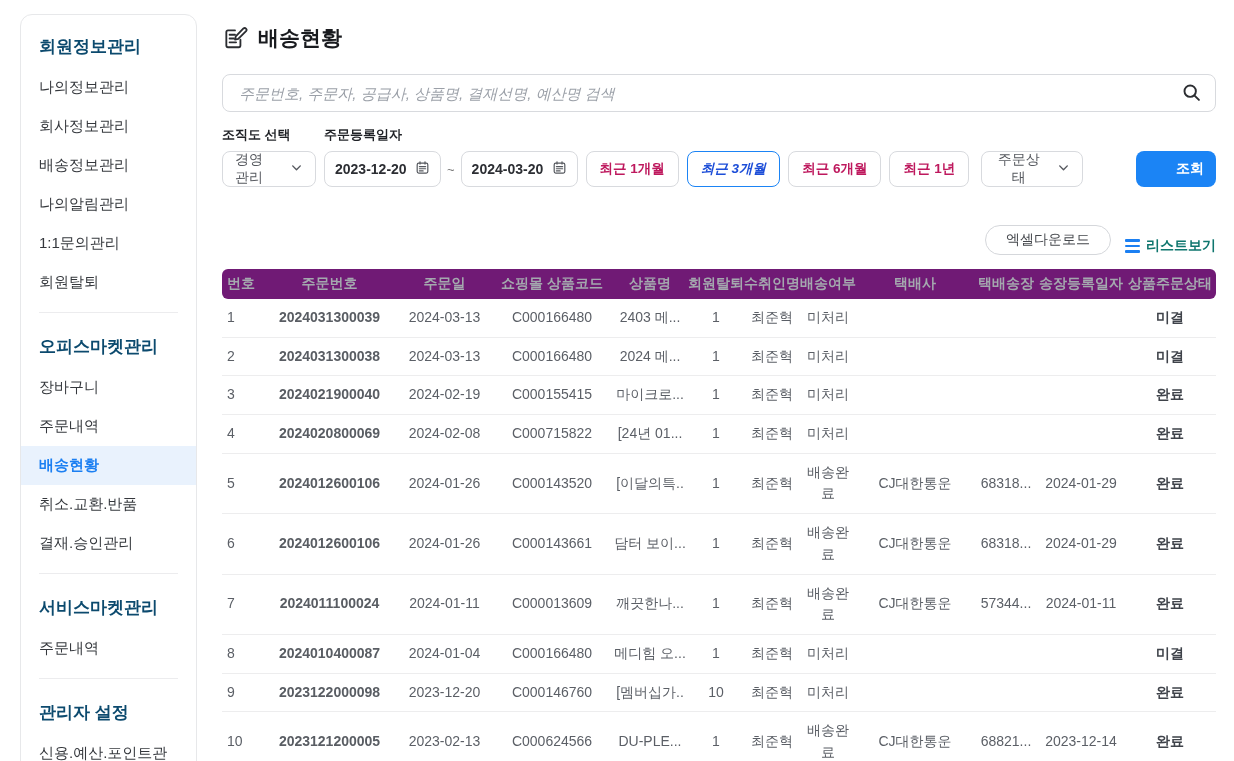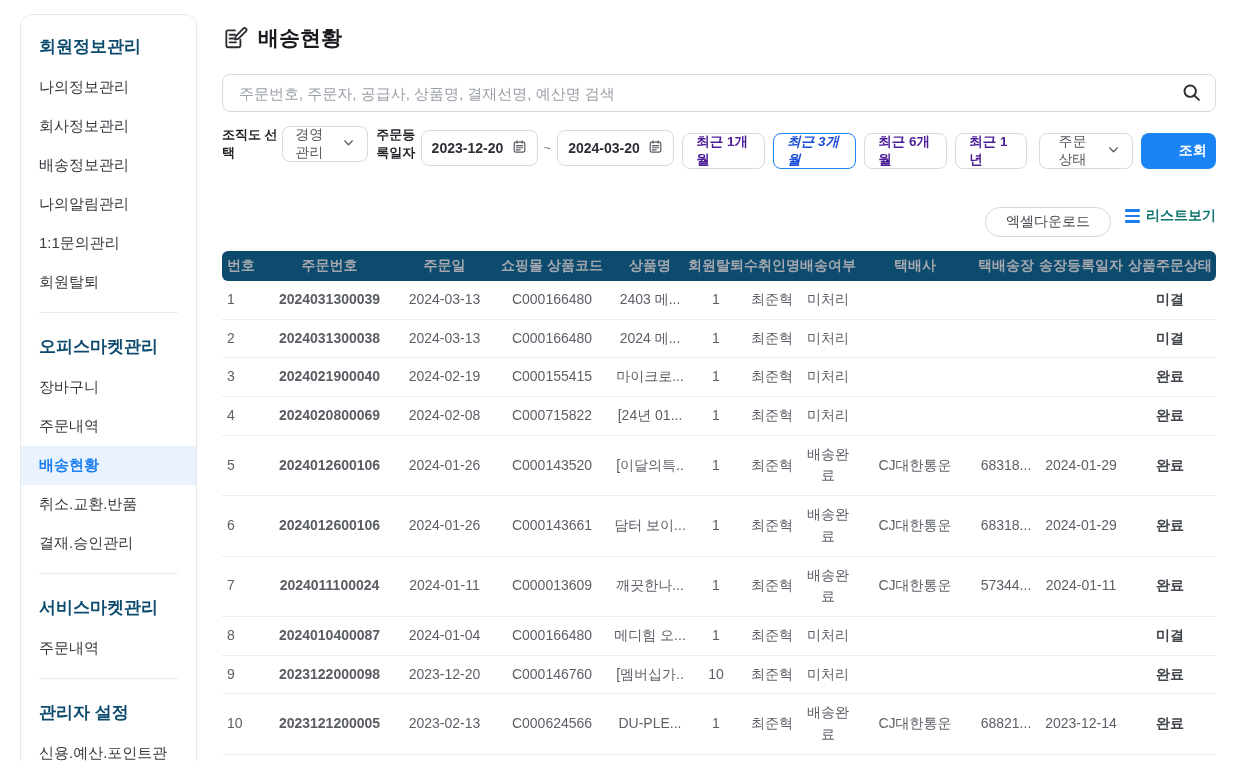--- a/index.html
+++ b/index.html
@@ -17,54 +17,54 @@
 
   
   .main { position:absolute; left:222px; top:0; width:994px; }
   .page-title-row { display:flex; align-items:center; gap:10px; margin-top:24px; }
   .page-title { font-size:21px; font-weight:800; color:#191b1f; }
   .title-icon svg { display:block; }
 
   .search-wrap { position:relative; margin-top:22px; }
   .search-input { width:100%; height:38px; border:1px solid #d8dade; border-radius:8px;
     padding:0 24px 0 16px; font-size:15px; color:#2c2e33; outline:none;
-    font-family:inherit; }
+    font-family:inherit;font-style:italic; }
   .search-input::placeholder { color:#9ba0a8; }
   .search-icon { position:absolute; right:14px; top:8px; cursor:pointer; }
 
   .filter-row { display:flex; align-items:flex-end; gap:8px; margin-top:14px; }
-  .filter-group { display:flex; }
+  .filter-group { display:flex; flex-direction:column; }
   .filter-label { font-size:13px; font-weight:700; color:#1f2126; margin-bottom:7px; }
   .ctl { height:36px; border:1px solid #d8dade; border-radius:8px; background:#fff;
     display:flex; align-items:center; font-size:14px; cursor:pointer; }
   .select-box { padding:8px 12px; gap:14px; color:#55585e; justify-content:space-between; }
   .select-org { width:94px; }
   .select-status { width:102px; margin-left:4px;text-align:center; }
   .date-row { display:flex; align-items:center; gap:6px; }
   .date-box { width:117px; padding:0 10px; justify-content:space-between;
     font-weight:700; color:#2c2e33; }
   .tilde { color:#777; font-size:13px; }
-  .range-btn { padding:0 13px; font-size:13.5px; font-weight:600; color:#4c1d95; }
+  .range-btn { padding:0 13px; font-size:13.5px; font-weight:600; color:#be185d; }
   .range-btn.active { border:1.5px solid #1b84f5; color:#1d4ed8;font-style:italic; }
   .query-btn { margin-left:auto; width:80px; height:36px; border:none; border-radius:8px;
     background:#1b84f5; color:#fff; font-size:14px; font-weight:700; cursor:pointer;
     font-family:inherit;padding-left:28px; }
 
-  .toolbar-row { display:flex; justify-content:flex-end; align-items:flex-start;
+  .toolbar-row { display:flex; justify-content:flex-end; align-items:flex-end;
     gap:14px; margin-top:38px; }
   .excel-btn { height:30px; padding:0 20px; border:1px solid #d5d7db; border-radius:16px;
     background:#fff; font-size:14px; color:#44474c; cursor:pointer; font-family:inherit; }
   .list-view { display:flex; align-items:center; gap:6px; color:#0f766e;
     font-size:14px; font-weight:700; cursor:pointer; }
   .hamburger { display:flex; flex-direction:column; gap:3px; }
   .hamburger span { display:block; width:15px; height:2.5px; background:#1b7ff2; border-radius:1px; }
 
   
   table { width:994px; table-layout:fixed; border-collapse:collapse; margin-top:14px; }
-  thead th { background:#0c4a6e; color:#a4a8ae; font-size:14px; font-weight:600;
+  thead th { background:#701a75; color:#a4a8ae; font-size:14px; font-weight:600;
     height:30px; text-align:center; }
   thead th:first-child { text-align:left; padding-left:5px; border-top-left-radius:6px; border-bottom-left-radius:6px; }
   thead th:last-child { border-top-right-radius:6px; border-bottom-right-radius:6px; }
   tbody td { border-bottom:1px solid #ededee; padding:8px 2px; font-size:14px;
     font-weight:500; color:#5b5f66; text-align:center; vertical-align:middle; line-height:1.55; }
   tbody tr { cursor:pointer; }
   tbody td.col-no { text-align:left; padding-left:5px; }
   tbody td.col-order_no { font-weight:600; color:#595d63; }
   tbody td.col-order_status { font-weight:600; color:#3f434a; }
   tbody td span { display:inline-block; }

